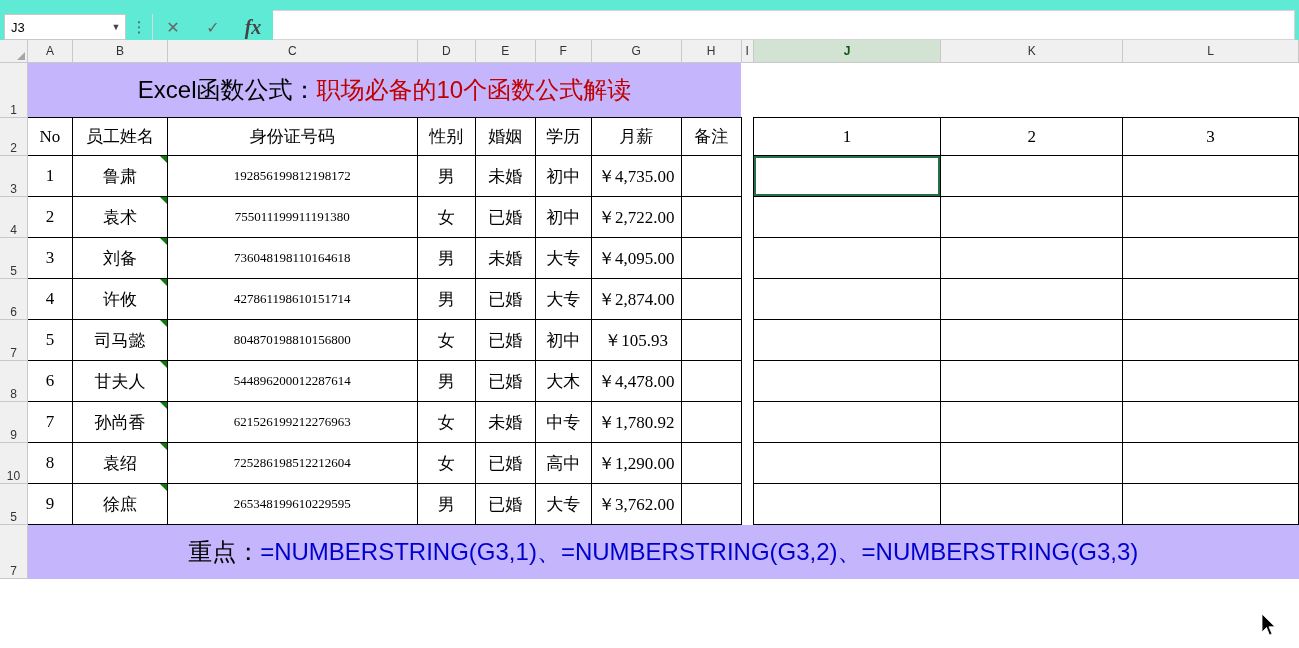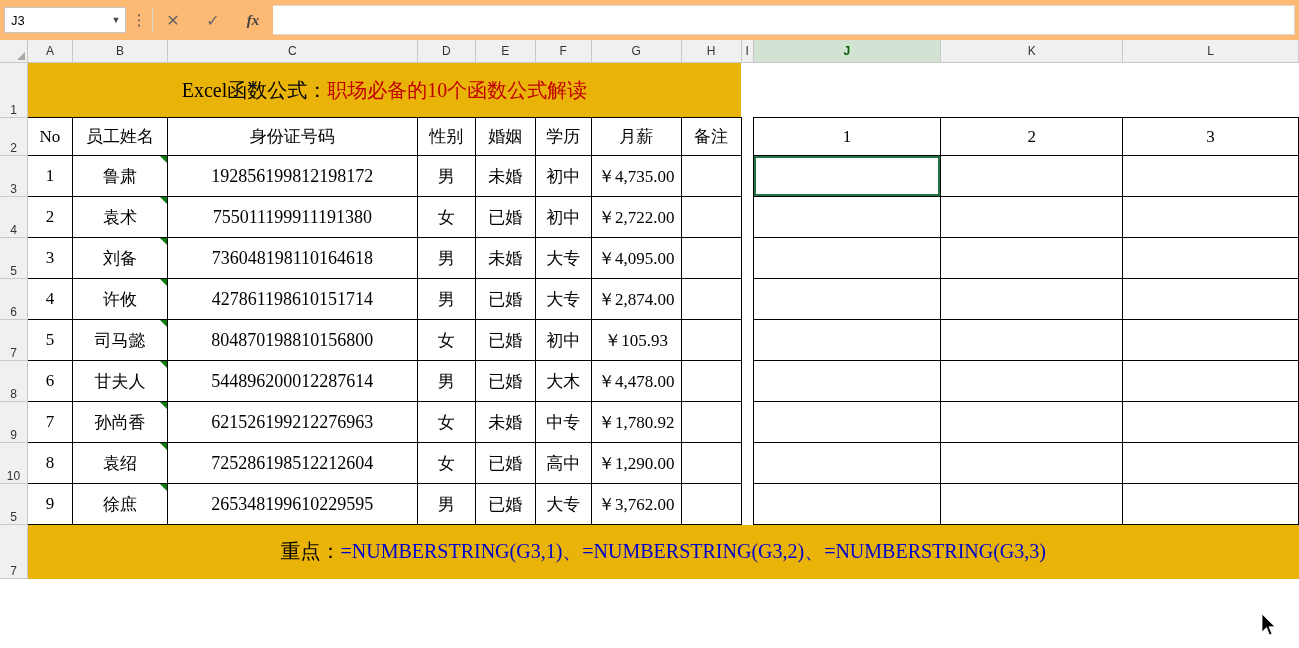--- a/index.html
+++ b/index.html
@@ -14,24 +14,24 @@
     height: 648px;
     overflow: hidden;
     background: #ffffff;
   }
 
   
   .formula-bar {
     position: absolute;
     left: 0; top: 0;
     width: 1299px; height: 40px;
-    background: #fdba74;
+    background: #5eead4;
     border-bottom: 1px solid #d0d0d0;
     display: flex;
-    align-items: center;
+    align-items: flex-end;
   }
   .namebox {
     width: 122px;
     height: 26px;
     margin-left: 4px;
     border: 1px solid #c8c8c8;
     background: #ffffff;
     display: flex;
     align-items: center;
     font-size: 13px;
@@ -61,21 +61,21 @@
     width: 40px; height: 26px;
     display: flex; align-items: center; justify-content: center;
     font-size: 16px;
     color: #666;
   }
   .fb-icon.fx {
     font-style: italic;
     font-family: "Liberation Serif", serif;
     font-weight: bold;
     color: #444;
-    font-size: 15px;
+    font-size: 20px;
   }
   .fb-input {
     flex: 1;
     height: 26px;
     border: 1px solid #d5d5d5;
     border-left: none;
     background: #ffffff;
     margin-right: 4px;
   }
 
@@ -150,34 +150,34 @@
     text-align: center;
     vertical-align: middle;
     background: #ffffff;
   }
   .bordered {
     border: 1px solid #000 !important;
   }
   .nob { border: none !important; background: #ffffff; }
   .bold { font-weight: bold; }
   .banner {
-    background: #eab308;
+    background: #c4b5fd;
     font-weight: bold;
-    font-size: 20px;
+    font-size: 24px;
     text-align: center;
-    font-family: Liberation Serif, serif;
+    font-family: Liberation Sans, sans-serif;
     border: none !important;
   }
   .banner .red { color: #c00000; }
   .banner .blue { color: #0000cc; }
   .banner .black { color: #000; }
   .idnum {
     font-family: "Liberation Serif", serif;
     font-weight: bold;
-    font-size: 18px;
+    font-size: 13px;
   }
   .cmt {
     position: relative;
   }
   .cmt::after {
     content: "";
     position: absolute;
     top: 0; right: 0;
     width: 0; height: 0;
     border-top: 7px solid #0a7a0a;

